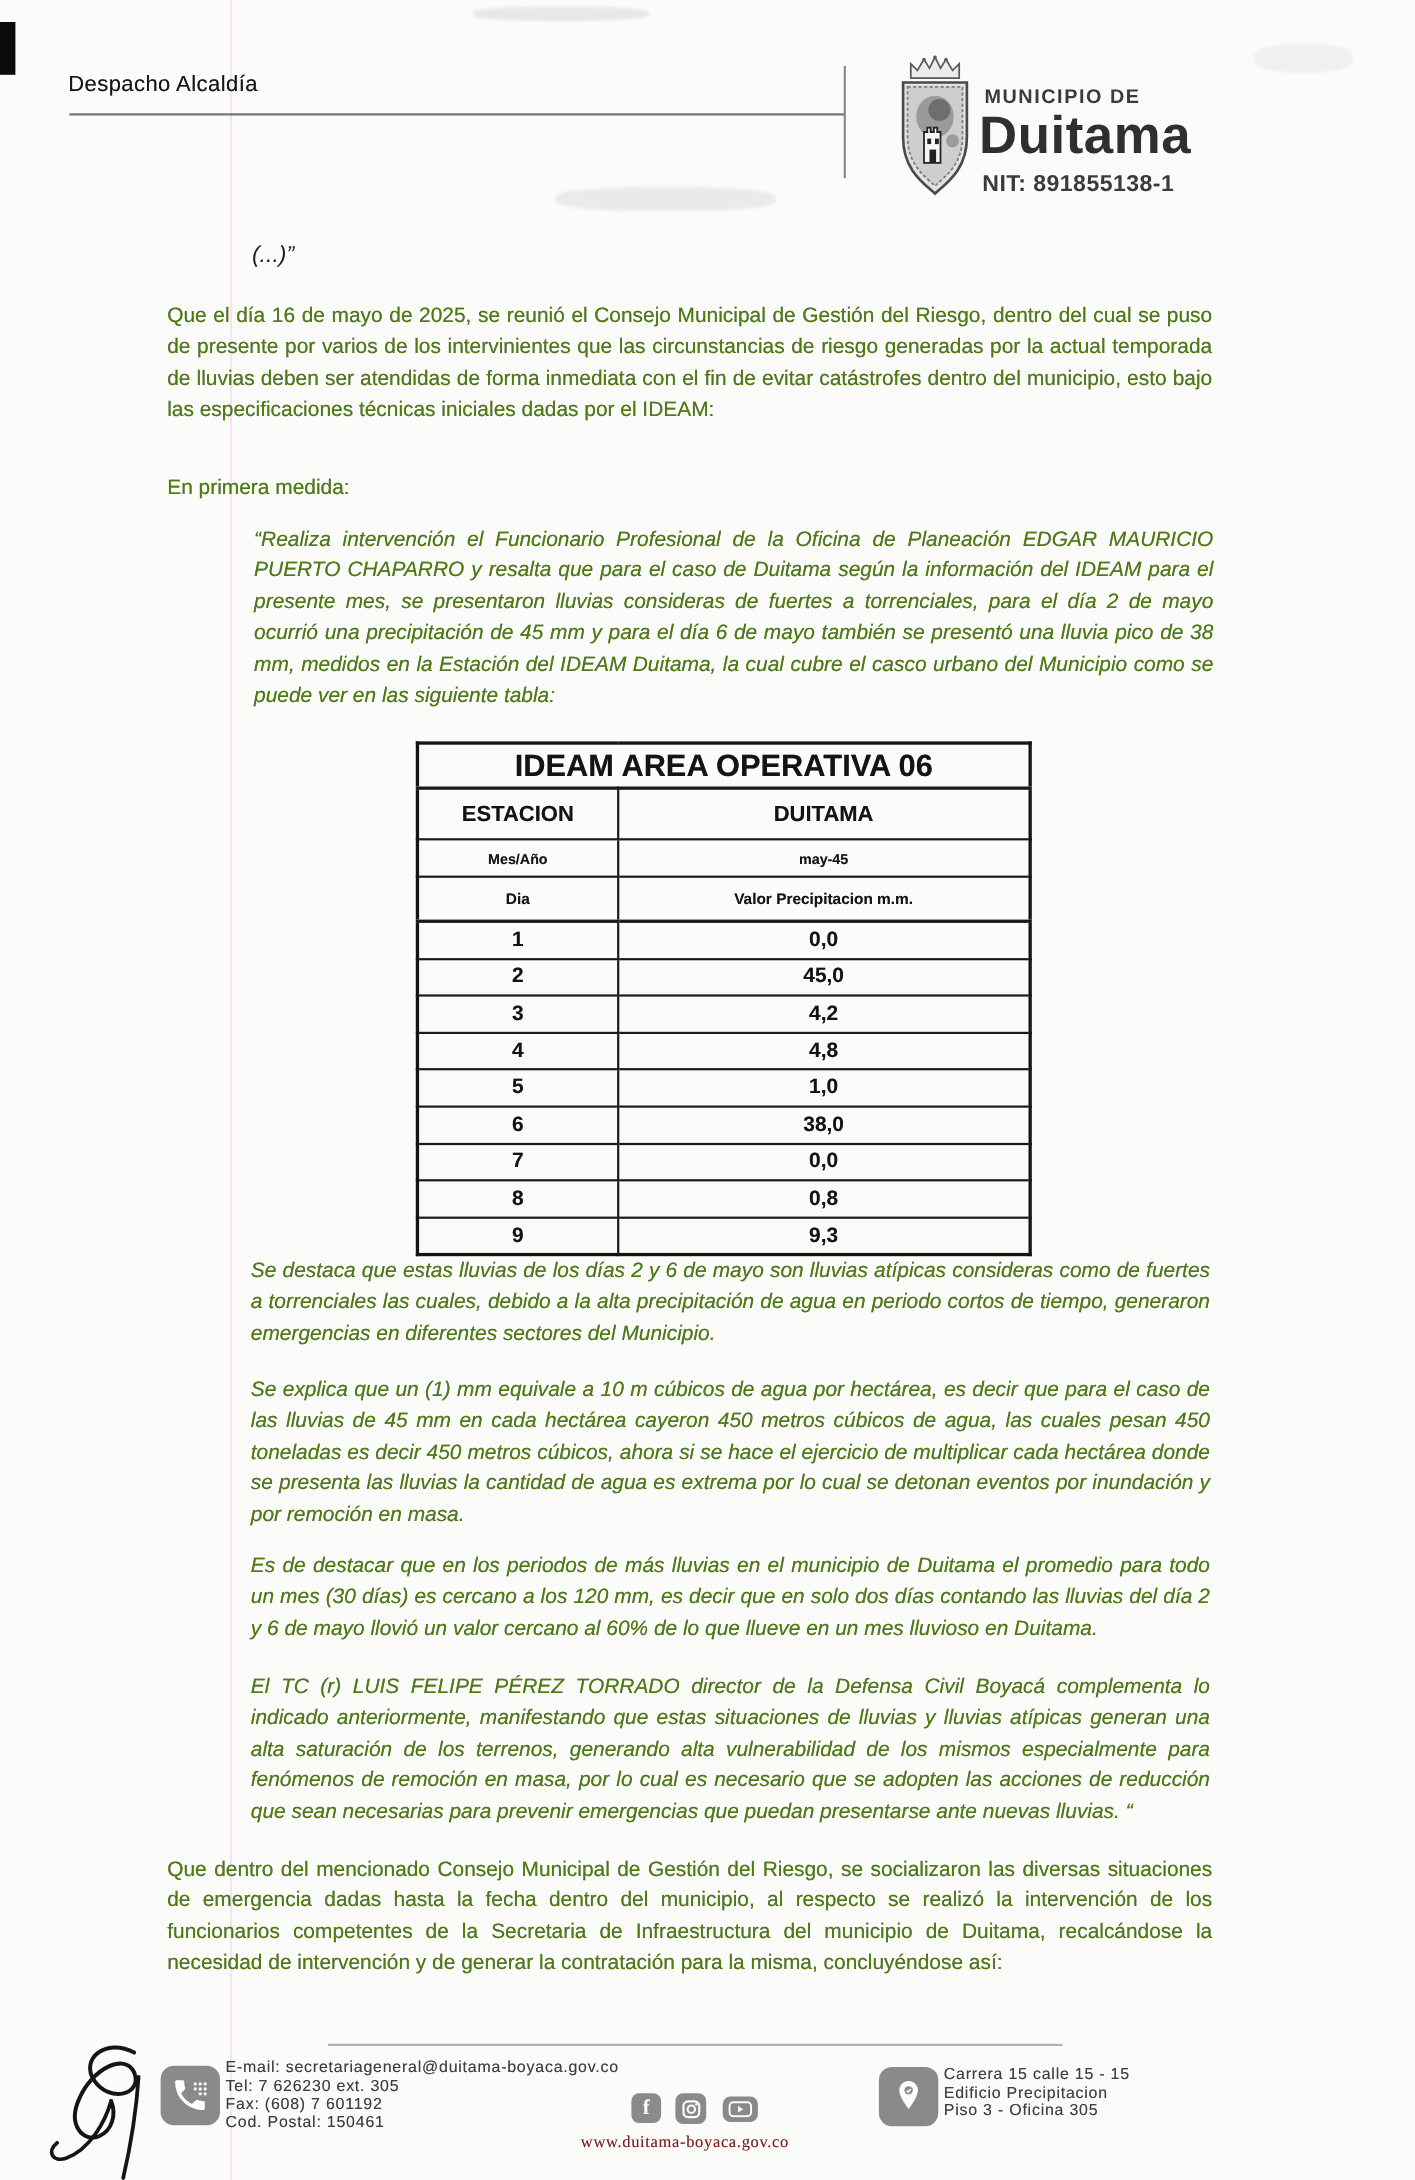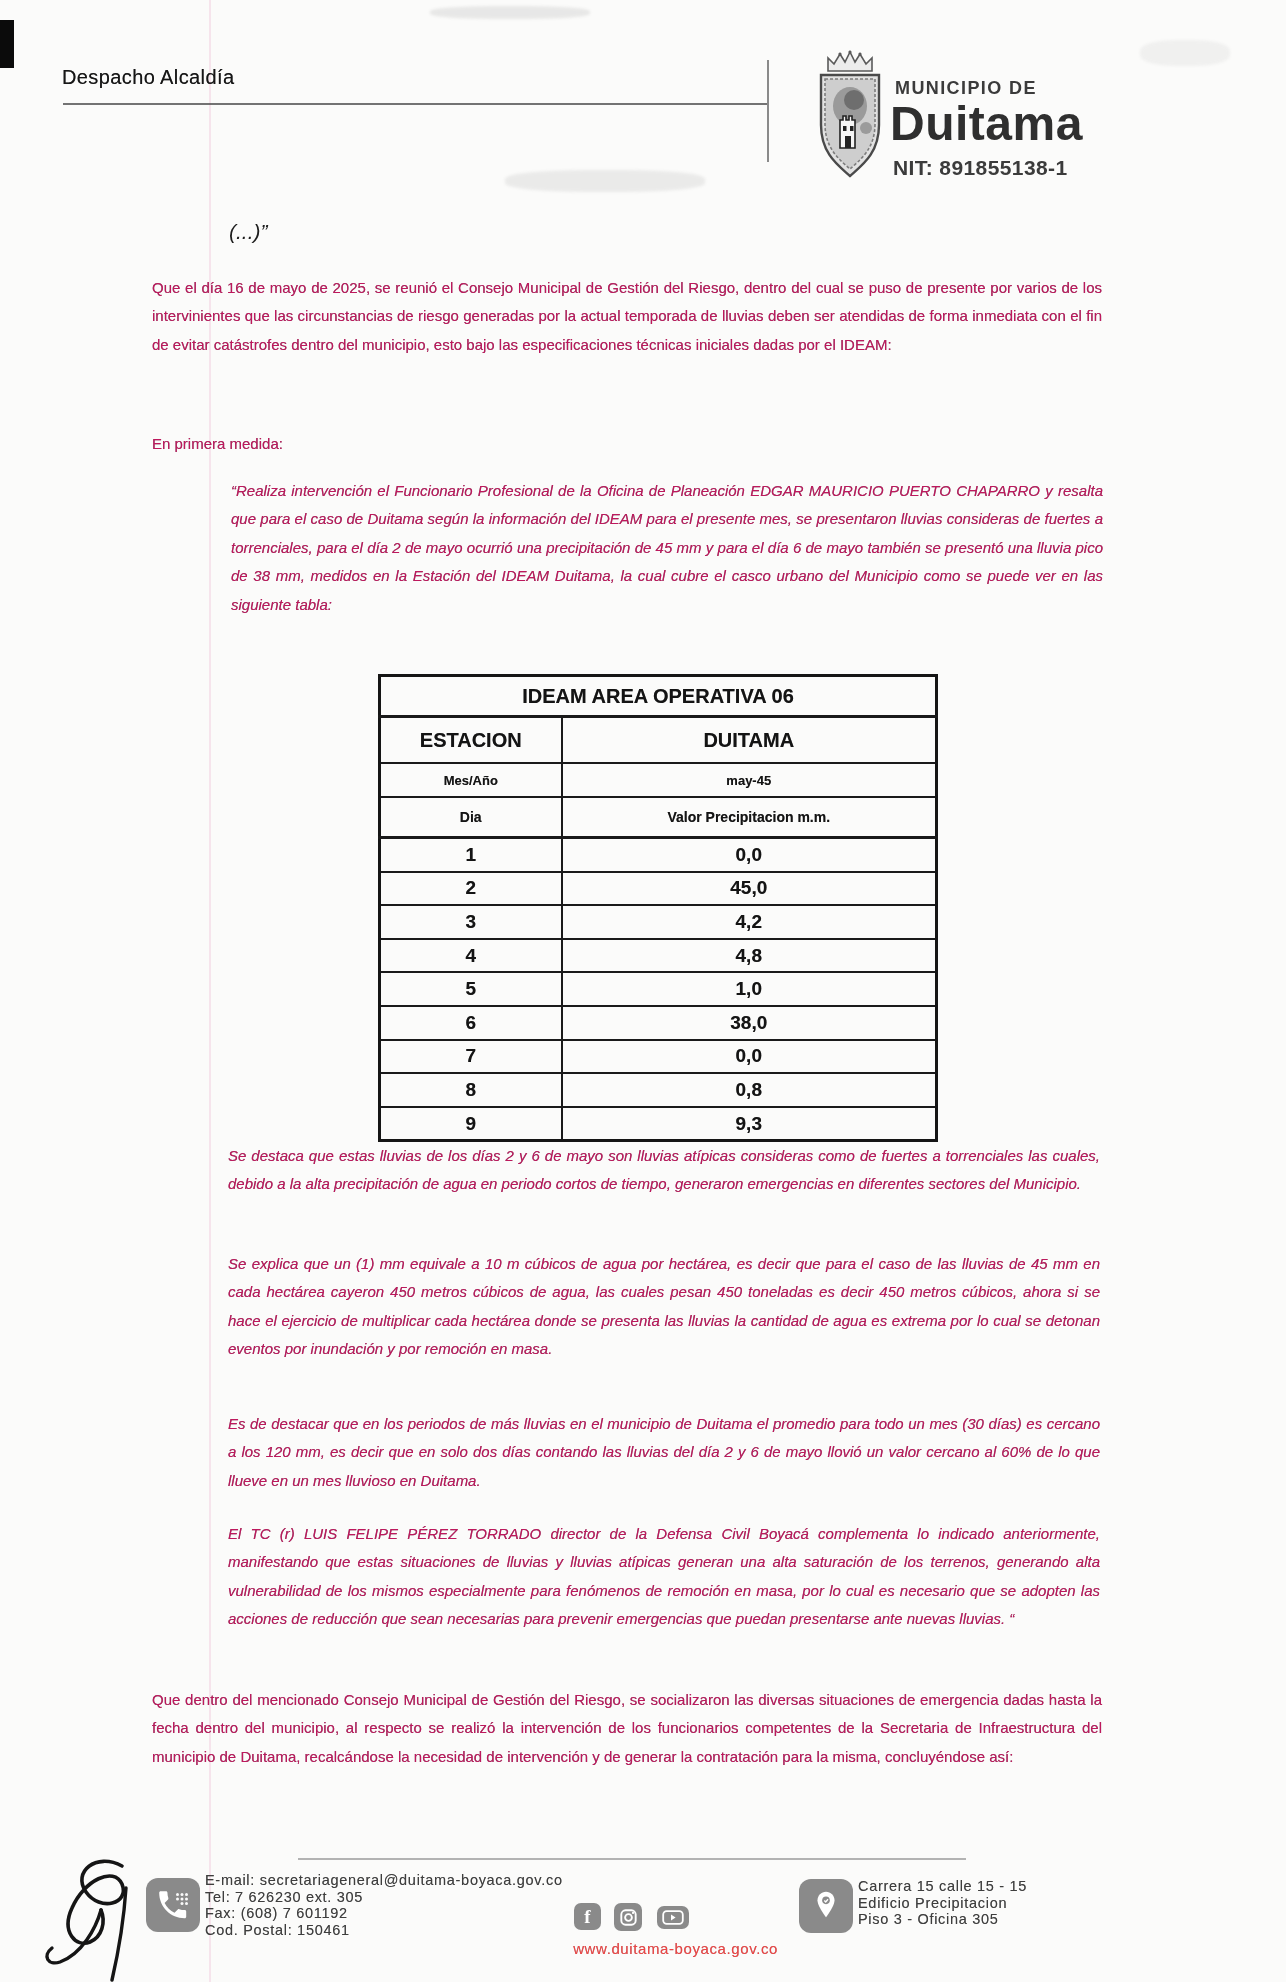--- a/index.html
+++ b/index.html
@@ -21,52 +21,52 @@
              text-shadow:0 0 .5px rgba(20,20,20,.6);}
   .hdr-rule{left:63px;top:103px;width:705px;height:2px;background:#5a5a5a;opacity:.85;}
   .hdr-vline{left:767px;top:60px;width:2px;height:102px;background:#8a8a8a;}
 
   .logo-shield{left:812px;top:50px;}
   .logo-muni{left:895px;top:78px;font-size:18px;font-weight:bold;letter-spacing:1.4px;color:#3b3b3b;}
   .logo-name{left:890px;top:96px;font-size:48px;font-weight:bold;letter-spacing:.5px;color:#2f2f2f;}
   .logo-nit{left:893px;top:156px;font-size:21px;font-weight:bold;letter-spacing:.4px;color:#3b3b3b;}
 
   
-  .btxt{font-size:15px;line-height:28.4px;text-align:justify;color:#be185d;
+  .btxt{font-size:19px;line-height:28.4px;text-align:justify;color:#4d7c0f;
         text-shadow:0 0 .4px rgba(27,27,27,.55);}
   .quote{font-style:italic;}
   .open-mark{left:229px;top:220px;font-size:21px;font-style:italic;}
   .p1{left:152px;top:274px;width:950px;}
   .lead{left:152px;top:430px;text-align:left;}
   .q1{left:231px;top:477px;width:872px;}
   .q2{left:228px;top:1142px;width:872px;}
   .q3{left:228px;top:1250px;width:872px;}
   .q4{left:228px;top:1410px;width:872px;}
   .q5{left:228px;top:1520px;width:872px;}
   .p2{left:152px;top:1686px;width:950px;}
 
   
   .tblwrap{left:378px;top:674px;}
   .ptable{border-collapse:collapse;table-layout:fixed;width:560px;border:3px solid #151515;}
   .ptable td{border:2px solid #1a1a1a;text-align:center;font-weight:bold;padding:0;
              vertical-align:middle;color:#141414;text-shadow:0 0 .4px rgba(20,20,20,.5);}
-  .r-title td{height:38px;font-size:20px;border-bottom-width:3px;}
+  .r-title td{height:38px;font-size:28px;border-bottom-width:3px;}
   .r-est td{height:44px;font-size:20px;}
   .r-mes td{height:32px;font-size:13px;}
   .r-dia td{height:38px;font-size:14px;border-bottom-width:3px;}
   .r-data td{height:31.6px;font-size:19px;}
 
   
   .foot-rule{left:298px;top:1858px;width:668px;height:2px;background:#b3b3b3;}
   .ftext{font-size:14.5px;line-height:16.5px;color:#3e3e3e;letter-spacing:.7px;
          text-shadow:0 0 .3px rgba(62,62,62,.5);}
   .contact{left:205px;top:1872px;}
   .address{left:858px;top:1878px;}
-  .website{left:528px;top:1940px;width:250px;text-align:right;font-size:15px;
-           letter-spacing:.6px;color:#ef4444;text-shadow:0 0 .3px rgba(70,70,70,.5);}
+  .website{left:528px;top:1940px;width:250px;text-align:left;font-size:15px;
+           letter-spacing:.6px;color:#7f1d1d;text-shadow:0 0 .3px rgba(70,70,70,.5);font-family:Liberation Serif, serif;}
   .iconbox{background:#8a8a8a;display:flex;align-items:center;justify-content:center;}
   .phone-box{left:146px;top:1878px;width:54px;height:54px;border-radius:12px;}
   .loc-box{left:799px;top:1879px;width:54px;height:54px;border-radius:12px;}
   .fb-box{left:574px;top:1903px;width:27px;height:27px;border-radius:7px;
           color:#fff;font-weight:bold;font-size:19px;font-family:"Liberation Serif",serif;}
   .ig-box{left:614px;top:1903px;width:28px;height:28px;border-radius:7px;}
   .yt-box{left:657px;top:1906px;width:32px;height:23px;border-radius:7px;}
   .sig{left:30px;top:1858px;}
 </style>
 </head>

